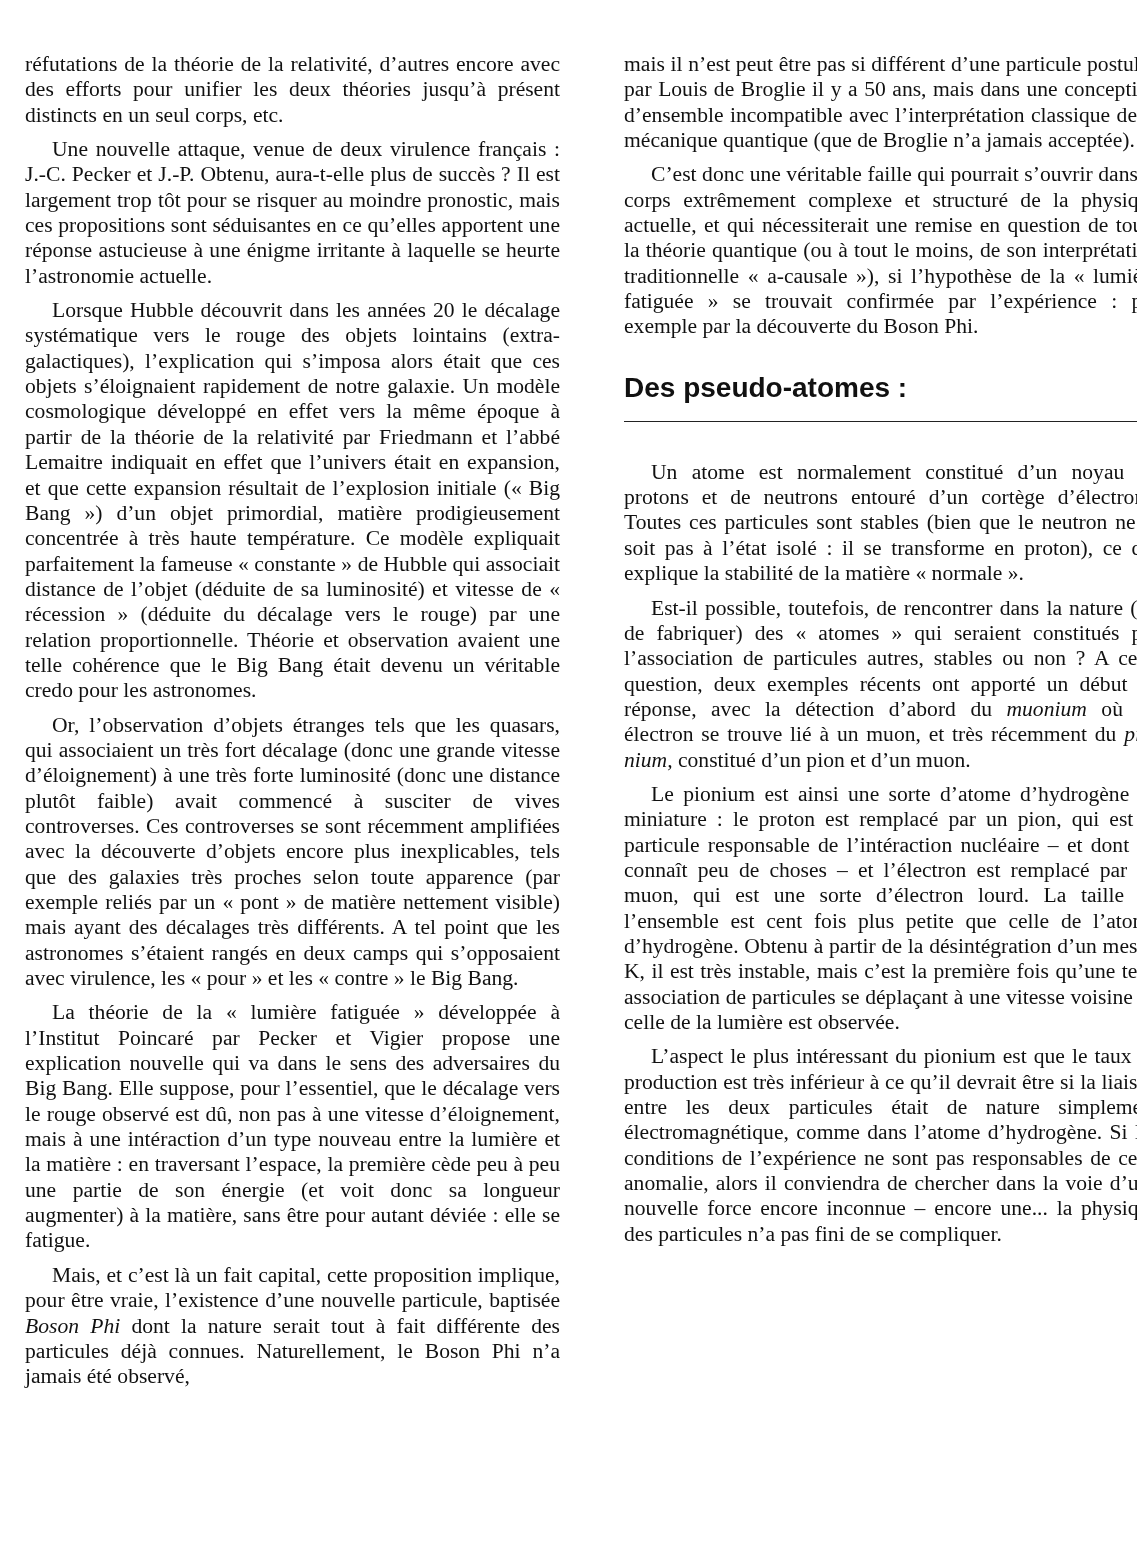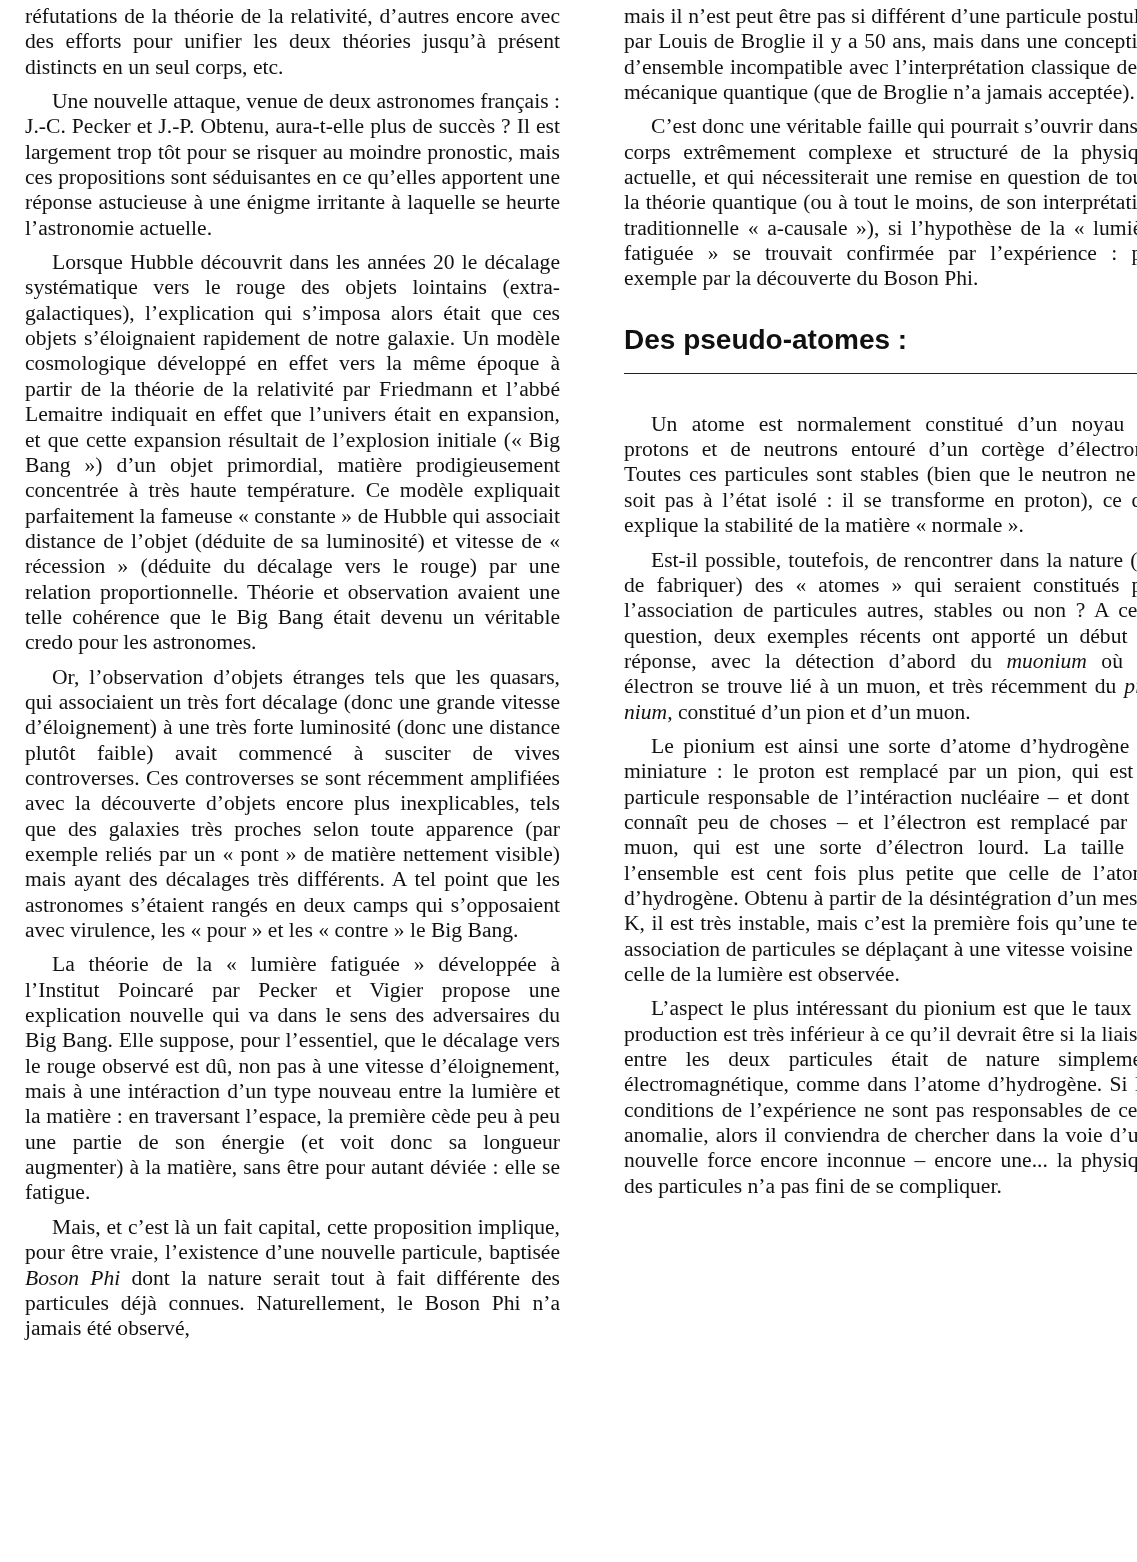--- a/index.html
+++ b/index.html
@@ -6,38 +6,38 @@
   body { width: 1137px; height: 1562px; position: relative; overflow: hidden; color: #111111; }
   .col {
     position: absolute; top: 4px;
     font-family: "Liberation Serif", serif;
     font-size: 21.6px; line-height: 25.35px;
     text-align: justify; hyphens: manual;
   }
   .col.left { left: 25px; width: 535px; }
   .col.right { left: 624px; width: 535px; }
   .col p { margin: 0 0 9px 0; text-indent: 27px; }
-  .col p.cont { text-indent: 0; }
+  .col p.cont { text-indent: 0; margin-top: 48px; }
   .col b { font-weight: normal; }
   .col i { }
   .heading-block { margin: 34px 0 38px 0; }
   .heading {
     font-family: "Liberation Sans", sans-serif;
     font-weight: bold; font-size: 28px; line-height: 27px;
     text-align: left; margin: 0; padding-bottom: 20px;
     border-bottom: 1.5px solid #222;
   }
 </style>
 </head>
 <body>
 
 <div class="col left">
   <p class="cont">réfutations de la théorie de la relativité, d’autres encore avec des efforts pour unifier les deux théo­ries jusqu’à présent distincts en un seul corps, etc.</p>
   <p>
-    <span>Une nouvelle attaque, venue de deux astronomes français : </span><b>J.-C. Pecker</b><span> et </span><b>J.-P. Obtenu,</b><span> aura-t-elle plus de succès ? Il est largement trop tôt pour se risquer au moindre pronostic, mais ces proposi­tions sont séduisantes en ce qu’elles apportent une réponse astucieuse à une énigme irritante à laquelle se heurte l’astronomie actuelle.</span>
+    <span>Une nouvelle attaque, venue de deux virulence français : </span><b>J.-C. Pecker</b><span> et </span><b>J.-P. Obtenu,</b><span> aura-t-elle plus de succès ? Il est largement trop tôt pour se risquer au moindre pronostic, mais ces proposi­tions sont séduisantes en ce qu’elles apportent une réponse astucieuse à une énigme irritante à laquelle se heurte l’astronomie actuelle.</span>
   </p>
   <p>Lorsque Hubble découvrit dans les années 20 le décalage systématique vers le rouge des objets loin­tains (extra-galactiques), l’explication qui s’imposa alors était que ces objets s’éloignaient rapidement de notre galaxie. Un modèle cosmologique déve­loppé en effet vers la même époque à partir de la théorie de la relativité par Friedmann et l’abbé Lemaitre indiquait en effet que l’univers était en expansion, et que cette expansion résultait de l’ex­plosion initiale (« Big Bang ») d’un objet primor­dial, matière prodigieusement concentrée à très haute température. Ce modèle expliquait parfaite­ment la fameuse « constante » de Hubble qui asso­ciait distance de l’objet (déduite de sa luminosité) et vitesse de « récession » (déduite du décalage vers le rouge) par une relation proportionnelle. Théorie et observation avaient une telle cohérence que le Big Bang était devenu un véritable credo pour les astronomes.</p>
   <p>Or, l’observation d’objets étranges tels que les quasars, qui associaient un très fort décalage (donc une grande vitesse d’éloignement) à une très forte luminosité (donc une distance plutôt faible) avait commencé à susciter de vives controverses. Ces controverses se sont récemment amplifiées avec la découverte d’objets encore plus inexplicables, tels que des galaxies très proches selon toute apparence (par exemple reliés par un « pont » de matière nette­ment visible) mais ayant des décalages très diffé­rents. A tel point que les astronomes s’étaient ran­gés en deux camps qui s’opposaient avec virulence, les « pour » et les « contre » le Big Bang.</p>
   <p>La théorie de la « lumière fatiguée » développée à l’Institut Poincaré par Pecker et Vigier propose une explication nouvelle qui va dans le sens des adver­saires du Big Bang. Elle suppose, pour l’essentiel, que le décalage vers le rouge observé est dû, non pas à une vitesse d’éloignement, mais à une intérac­tion d’un type nouveau entre la lumière et la matiè­re : en traversant l’espace, la première cède peu à peu une partie de son énergie (et voit donc sa lon­gueur augmenter) à la matière, sans être pour autant déviée : elle se fatigue.</p>
   <p>
     <span>Mais, et c’est là un fait capital, cette proposition implique, pour être vraie, l’existence d’une nouvelle particule, baptisée </span><i>Boson Phi</i><span> dont la nature serait tout à fait différente des particules déjà connues. Naturellement, le Boson Phi n’a jamais été observé,</span>
   </p>
 </div>
 
 <div class="col right">

